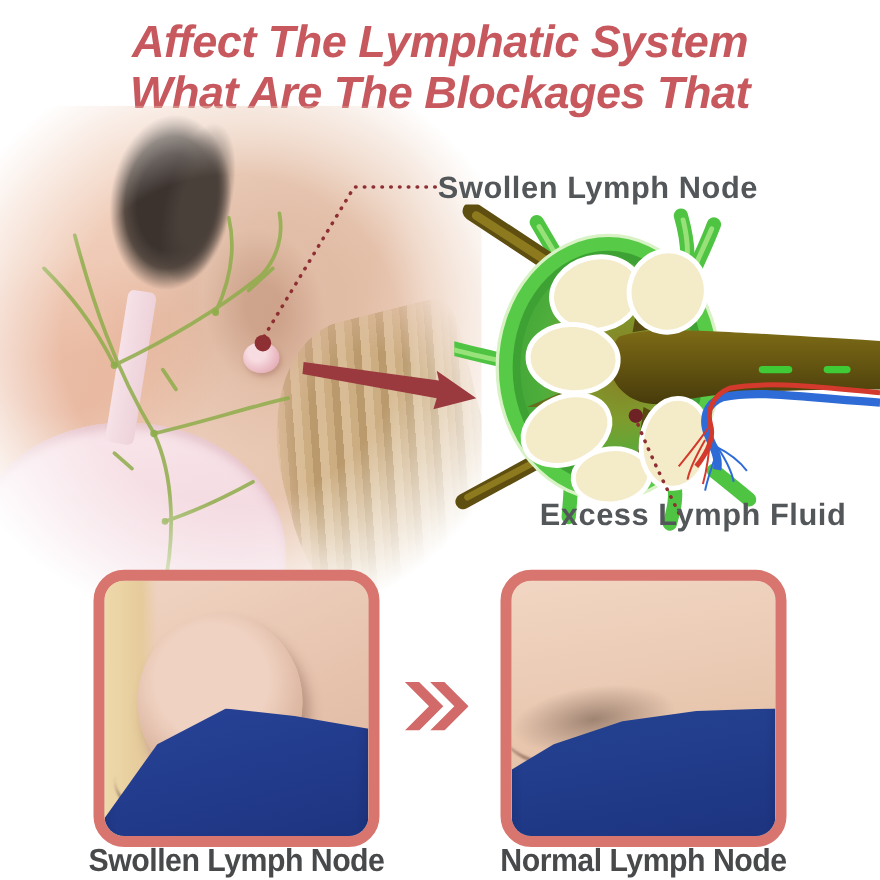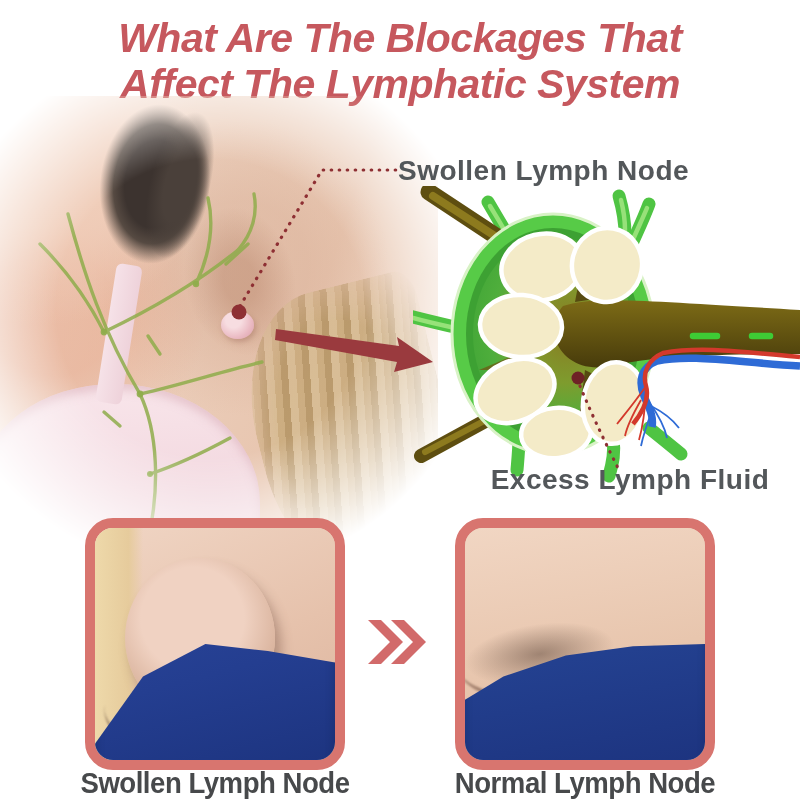--- a/index.html
+++ b/index.html
@@ -72,21 +72,21 @@
     background:radial-gradient(circle at 38% 32%, #f7dde1 0 28%, #eab9c2 65%, #d99dab 100%);
     box-shadow:2px 3px 5px rgba(165,115,100,.45);
   }
   .branches-svg{position:absolute;left:0;top:0;}
   
   .callout{
     position:absolute;font-weight:700;color:#53575a;
     font-size:28px;letter-spacing:.5px;white-space:nowrap;
   }
   .callout.swollen{left:398px;top:155px;}
-  .callout.excess{left:460px;top:464px;width:340px;text-align:center;}
+  .callout.excess{left:460px;top:452px;width:340px;text-align:center;}
   
   .diagram-svg{position:absolute;left:413px;top:186px;}
   .overlay-svg{position:absolute;left:0;top:0;pointer-events:none;}
   
   .frame{
     position:absolute;top:518px;width:240px;height:232px;
     border:10px solid #d8756f;border-radius:28px;
     overflow:hidden;background:#e7c8b5;
   }
   .frame.left{left:85px;}
@@ -131,22 +131,22 @@
   }
   .caption.left{left:50px;}
   .caption.right{left:420px;}
 </style>
 </head>
 <body>
 
 <div class="canvas">
 
   <div class="title">
+    <div>Affect The Lymphatic System</div>
     <div>What Are The Blockages That</div>
-    <div>Affect The Lymphatic System</div>
   </div>
 
   <div class="photo-main">
     <div class="skin"></div>
     <div class="hair-dark"></div>
     <div class="hair-dark2"></div>
     <div class="armpit-shadow"></div>
     <div class="bra"></div>
     <div class="bra-strap"></div>
     <div class="hair-blonde"></div>

